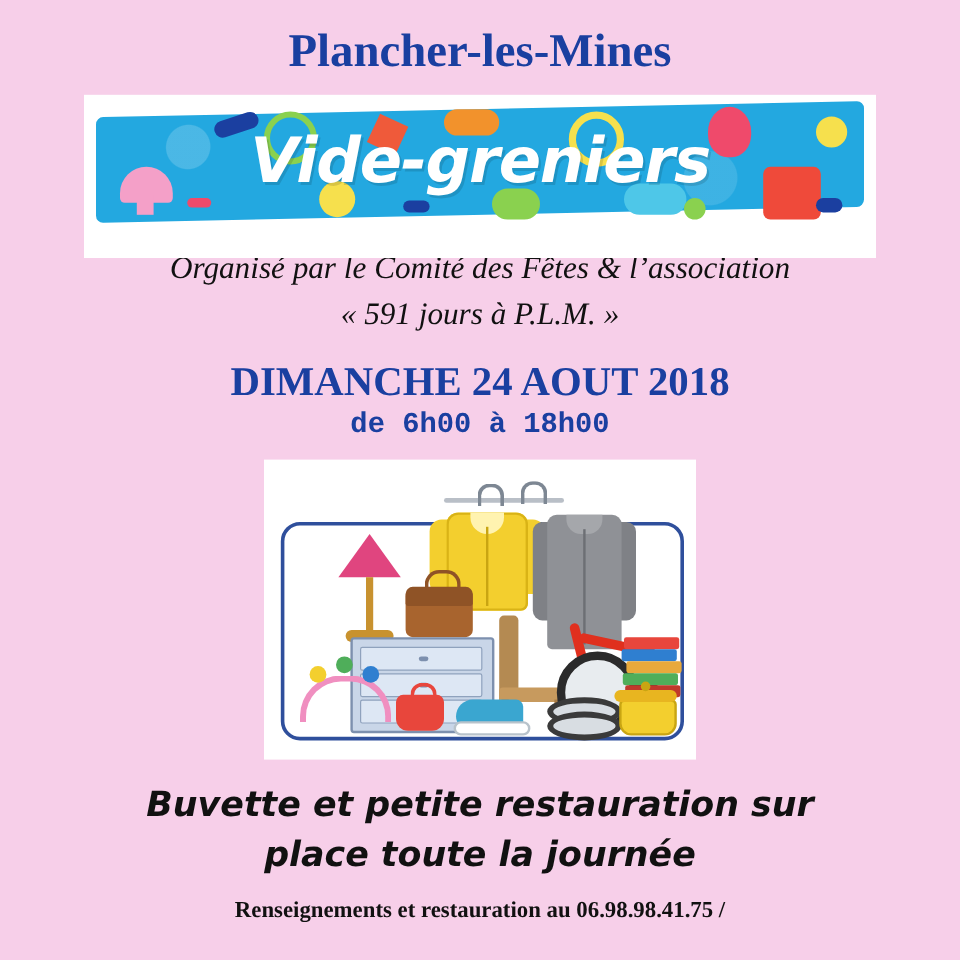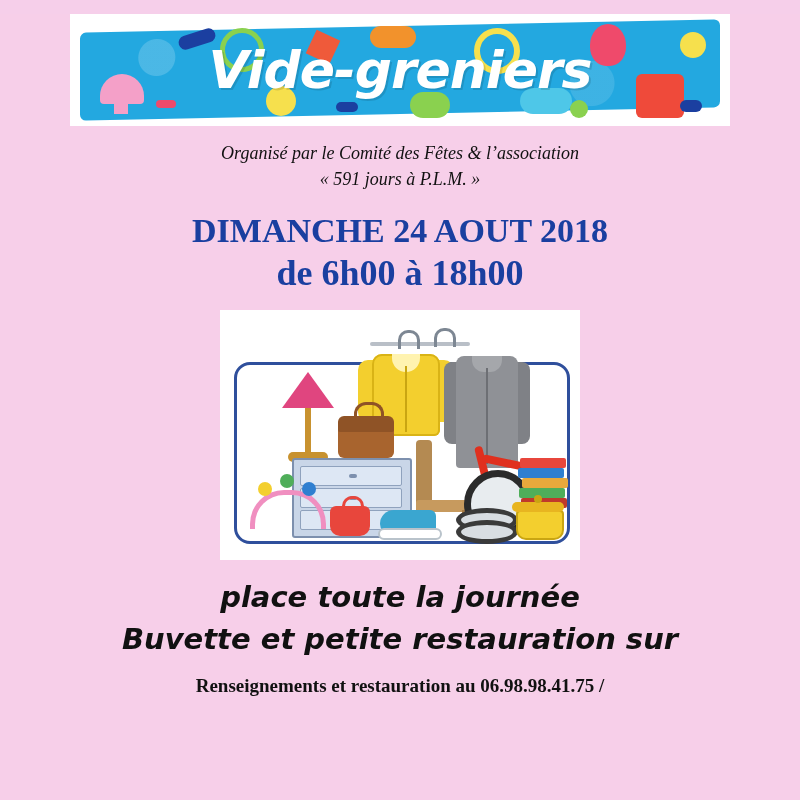--- a/index.html
+++ b/index.html
@@ -38,21 +38,21 @@
   .banner-wrap {
     margin: 14px auto 0 auto;
     width: 660px;
     height: 112px;
     position: relative;
   }
   .banner {
     position: absolute;
     left: 0; top: 0;
     width: 660px;
-    height: 112px;
+    height: 136px;
     background: #ffffff;
     overflow: hidden;
   }
   .banner-blue {
     position: absolute;
     left: 10px;
     top: 12px;
     width: 640px;
     height: 88px;
     background: #23a8e0;
@@ -99,38 +99,38 @@
   .c13 { left: 86px; top: 86px; width: 20px; height: 8px; background: #ef4a6b; border-radius: 4px; }
   .c14 { left: 266px; top: 88px; width: 22px; height: 10px; background: #1b3fa0; border-radius: 5px; }
   .c15 { left: 500px; top: 86px; width: 18px; height: 18px; background: #8ad14f; border-radius: 50%; }
   .c16 { left: 610px; top: 86px; width: 22px; height: 12px; background: #1b3fa0; border-radius: 6px; }
 
   
   .organizer {
     text-align: center;
     font-family: "Liberation Serif", serif;
     font-style: italic;
-    font-size: 18px;
+    font-size: 26px;
     color: #111111;
     margin-top: 14px;
     line-height: 1.45;
   }
   .organizer .line2 { display: block; }
 
   
   .date {
     text-align: center;
     font-family: "Liberation Serif", serif;
     font-weight: bold;
     color: #1a3fa0;
     font-size: 34px;
     margin-top: 18px;
     line-height: 1.22;
   }
-  .date .hours { display: block; font-size: 36px; }
+  .date .hours { display: block; font-size: 24px; font-family: Liberation Mono, monospace; }
 
   
   .illus-wrap {
     margin: 14px auto 0 auto;
     width: 360px;
     height: 250px;
     background: #ffffff;
     position: relative;
   }
   .illus-frame {
@@ -241,20 +241,21 @@
     color: #111111;
     margin-top: 12px;
     line-height: 1.5;
   }
 </style>
 </head>
 <body>
 
 <div class="poster">
 
+  <div class="title">Plancher-les-Mines</div>
 
   <div class="banner-wrap">
     <div class="banner">
       <div class="banner-blue"></div>
       <span class="c c1"></span>
       <span class="c c1b"></span>
       <span class="c c2"></span>
       <span class="c c3"></span>
       <span class="c c4"></span>
       <span class="c c5"></span>
@@ -352,21 +353,21 @@
 
     <span class="o tyre"></span>
     <span class="o tyre2"></span>
 
     <span class="o pot"></span>
     <span class="o pot-lid"></span>
     <span class="o pot-knob"></span>
   </div>
 
   <div class="buvette">
+    <div>Buvette et petite restauration sur</div>
     <div>place toute la journée</div>
-    <div>Buvette et petite restauration sur</div>
   </div>
 
   <div class="contact">
     <div>Renseignements et restauration au 06.98.98.41.75  /</div>
   </div>
 
 </div>
 
 </body></html>

